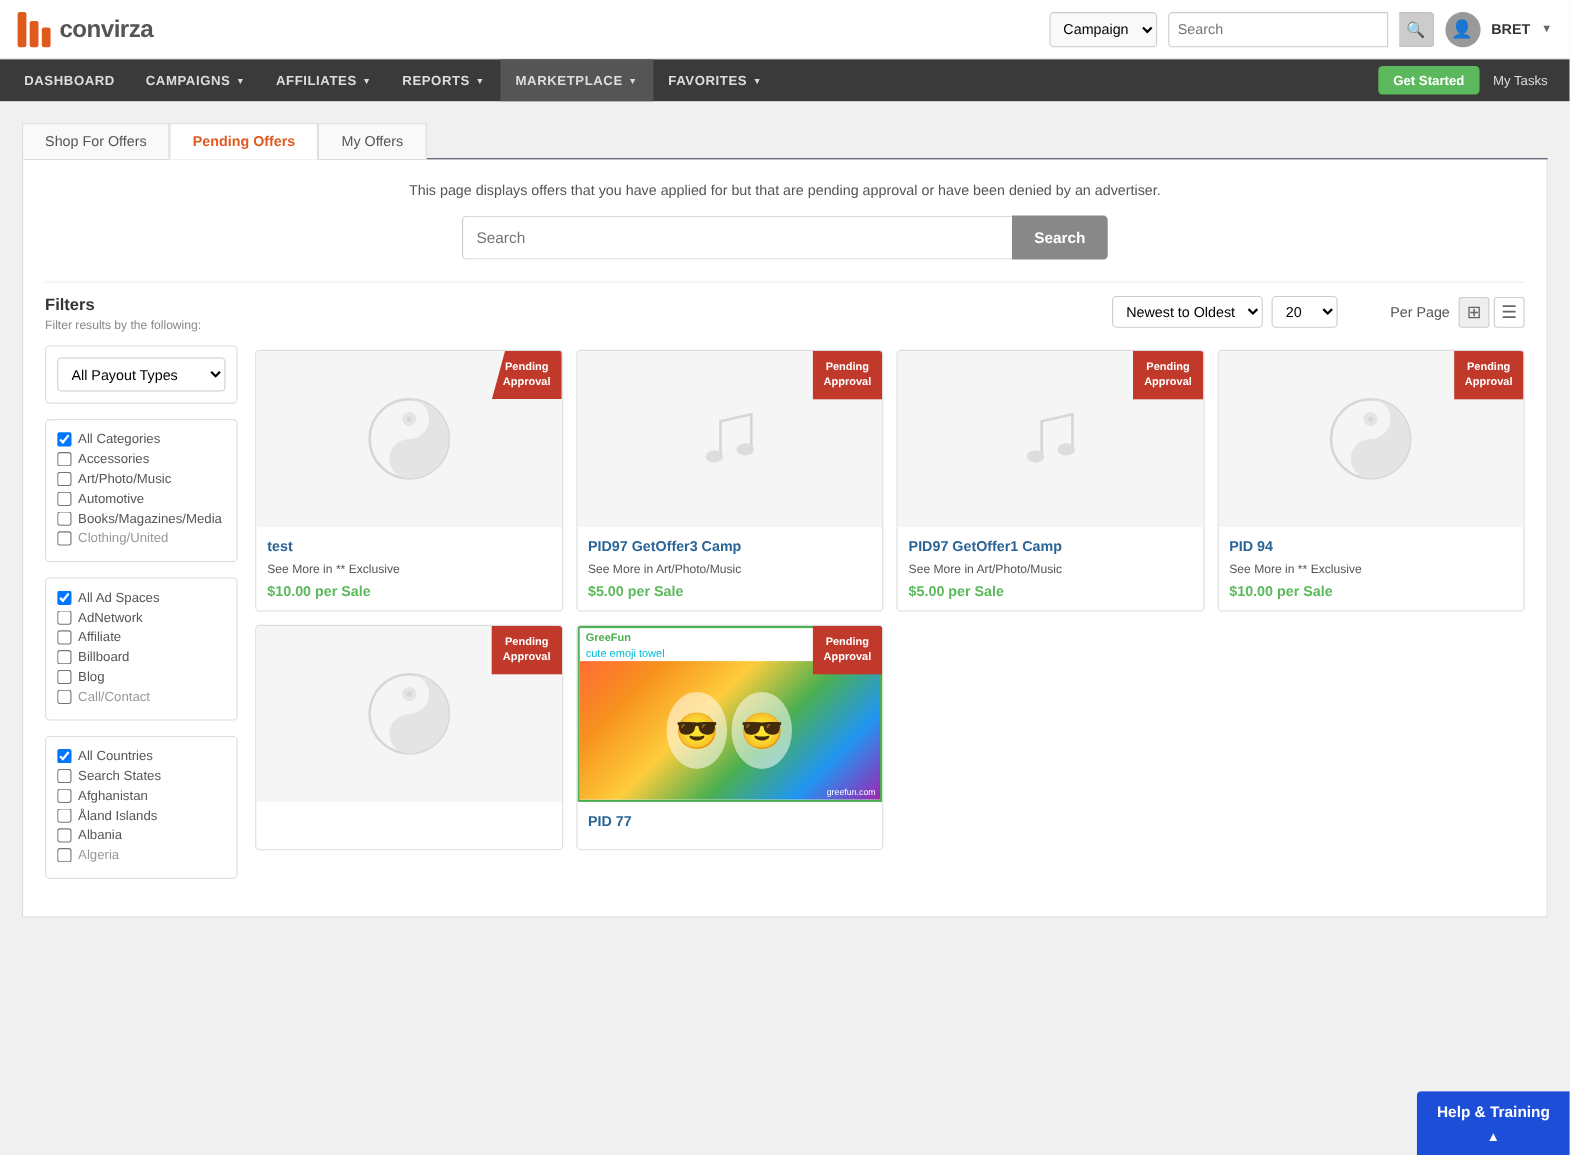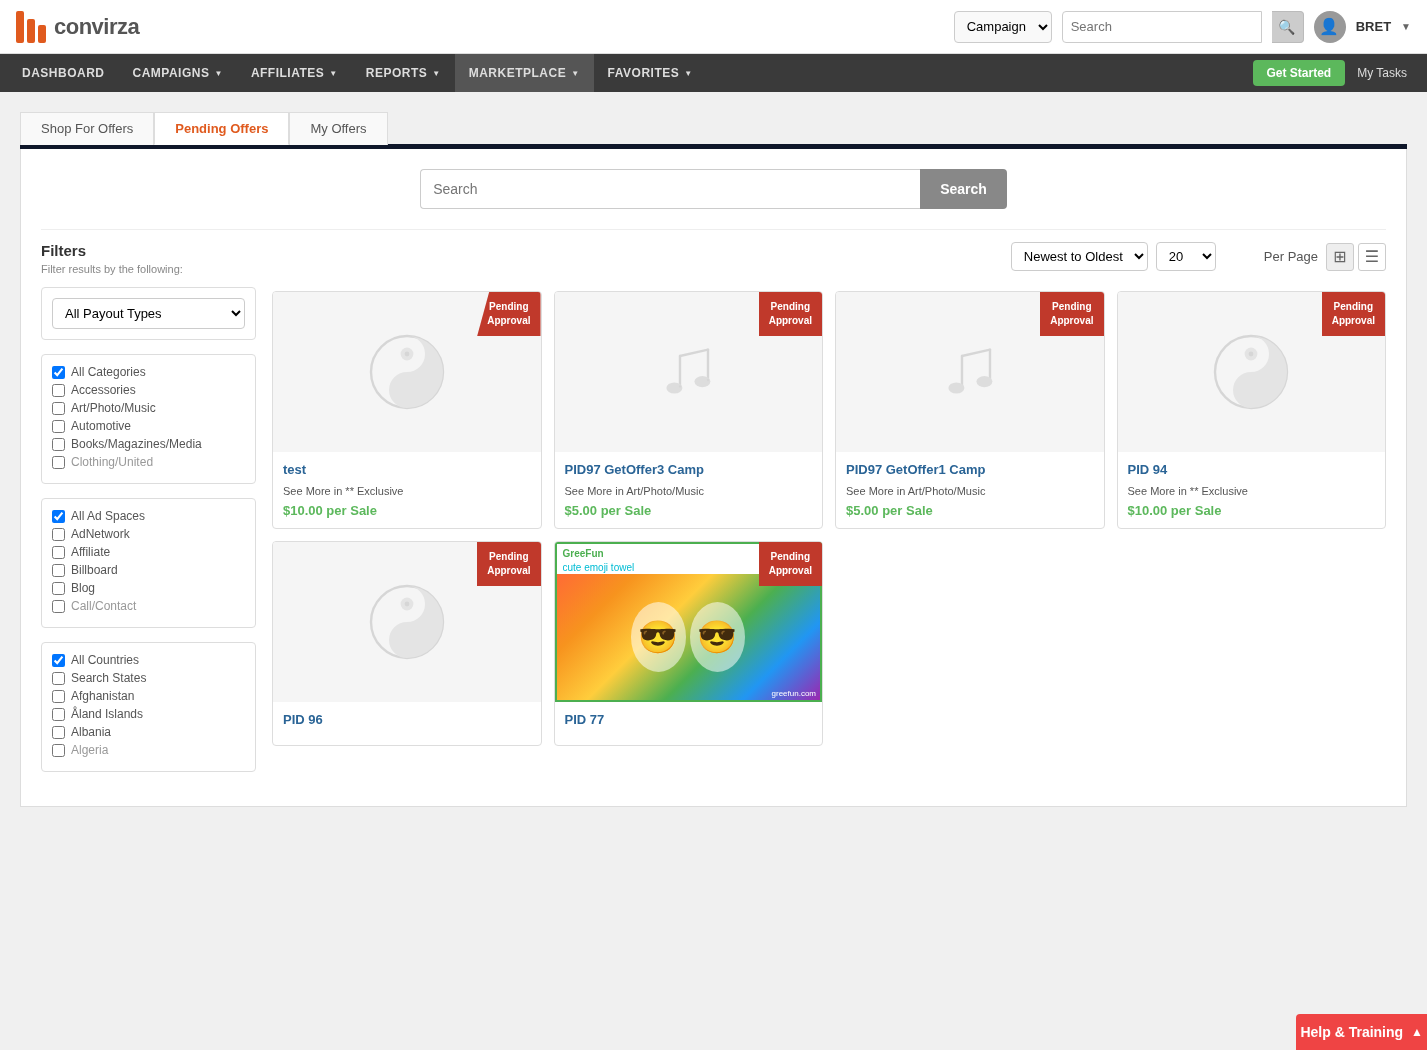--- a/index.html
+++ b/index.html
@@ -147,21 +147,21 @@
       font-size: 24px;
       font-weight: normal;
       color: #333;
       margin-bottom: 16px;
     }
 
     
     .tabs {
       display: flex;
       gap: 0;
-      border-bottom: 5px solid #0f172a;
+      border-bottom: 1px solid #0f172a;
       margin-bottom: 0;
     }
     .tab {
       padding: 8px 20px;
       border: 1px solid #ddd;
       background: #f9f9f9;
       cursor: pointer;
       font-size: 13px;
       color: #555;
       border-bottom: none;
@@ -216,21 +216,21 @@
     }
 
     
     .body-layout {
       display: flex;
       gap: 16px;
     }
 
     
     #filters-sidebar {
-      width: 215px;
+      width: 175px;
       flex-shrink: 0;
     }
     .filters-title {
       font-size: 15px;
       font-weight: bold;
       margin-bottom: 4px;
     }
     .filters-subtitle {
       font-size: 11px;
       color: #888;
@@ -360,30 +360,31 @@
       color: #5cb85c;
       font-size: 13px;
       font-weight: bold;
     }
 
     
     #help-training {
       position: fixed;
       bottom: 0;
       right: 0;
-      background: #ef4444;
+      background: #1d4ed8;
       color: #fff;
-      padding: 10px 4px;
+      padding: 10px 18px;
       display: flex;
       align-items: center;
       gap: 8px;
       cursor: pointer;
       font-size: 14px;
       font-weight: bold;
       border-radius: 4px 0 0 0;
+      flex-direction: column;
     }
     .help-up-arrow {
       font-size: 12px;
     }
 
     
     .divider { margin-bottom: 12px; border-bottom: 1px solid #eee; }
   </style>
 </head>
 <body>
@@ -423,20 +424,21 @@
 
 <div id="content">
 
   <div class="tabs">
     <div class="tab">Shop For Offers</div>
     <div class="tab active">Pending Offers</div>
     <div class="tab">My Offers</div>
   </div>
 
   <div id="main-panel">
+    <p class="info-text">This page displays offers that you have applied for but that are pending approval or have been denied by an advertiser.</p>
     <div class="search-row">
       <input type="text" class="search-bar-input" placeholder="Search" style="">
       <button class="search-bar-btn">Search</button>
     </div>
 
     <div class="divider"></div>
 
     <div class="body-layout">
 
       <div id="filters-sidebar">
@@ -669,23 +671,20 @@
                 <svg viewBox="0 0 100 100">
                   <circle cx="50" cy="50" r="45" fill="none" stroke="#aaa" stroke-width="3"></circle>
                   <path d="M50 5 A45 45 0 0 1 50 95 A22.5 22.5 0 0 1 50 50 A22.5 22.5 0 0 0 50 5" fill="#ccc"></path>
                   <circle cx="50" cy="27.5" r="8" fill="#ccc"></circle>
                   <circle cx="50" cy="72.5" r="8" fill="none" stroke="#ccc" stroke-width="3"></circle>
                   <circle cx="50" cy="27.5" r="3" fill="#aaa"></circle>
                   <circle cx="50" cy="72.5" r="3" fill="#ccc"></circle>
                 </svg>
               </div>
             </div>
-            <div class="offer-body">
-              <div class="offer-title">PID 96</div>
-            </div>
           </div>
 
           <div class="offer-card">
             <div style="position:relative;">
               <div style="position:absolute;top:0;right:0;background:#c0392b;color:#fff;font-size:10px;font-weight:bold;text-align:center;padding:8px 10px;line-height:1.4;z-index:5;">
                 <span>Pending<br>Approval</span>
               </div>
               <div class="offer-image" style="background:#fff;border:2px solid #4CAF50;padding:0;overflow:hidden;height:160px;position:relative;">
                 <div style="position:absolute;top:4px;left:6px;font-size:10px;color:#4CAF50;font-weight:bold;">GreeFun</div>
                 <div style="position:absolute;top:18px;left:6px;font-size:10px;color:#00bcd4;">cute emoji towel</div>

